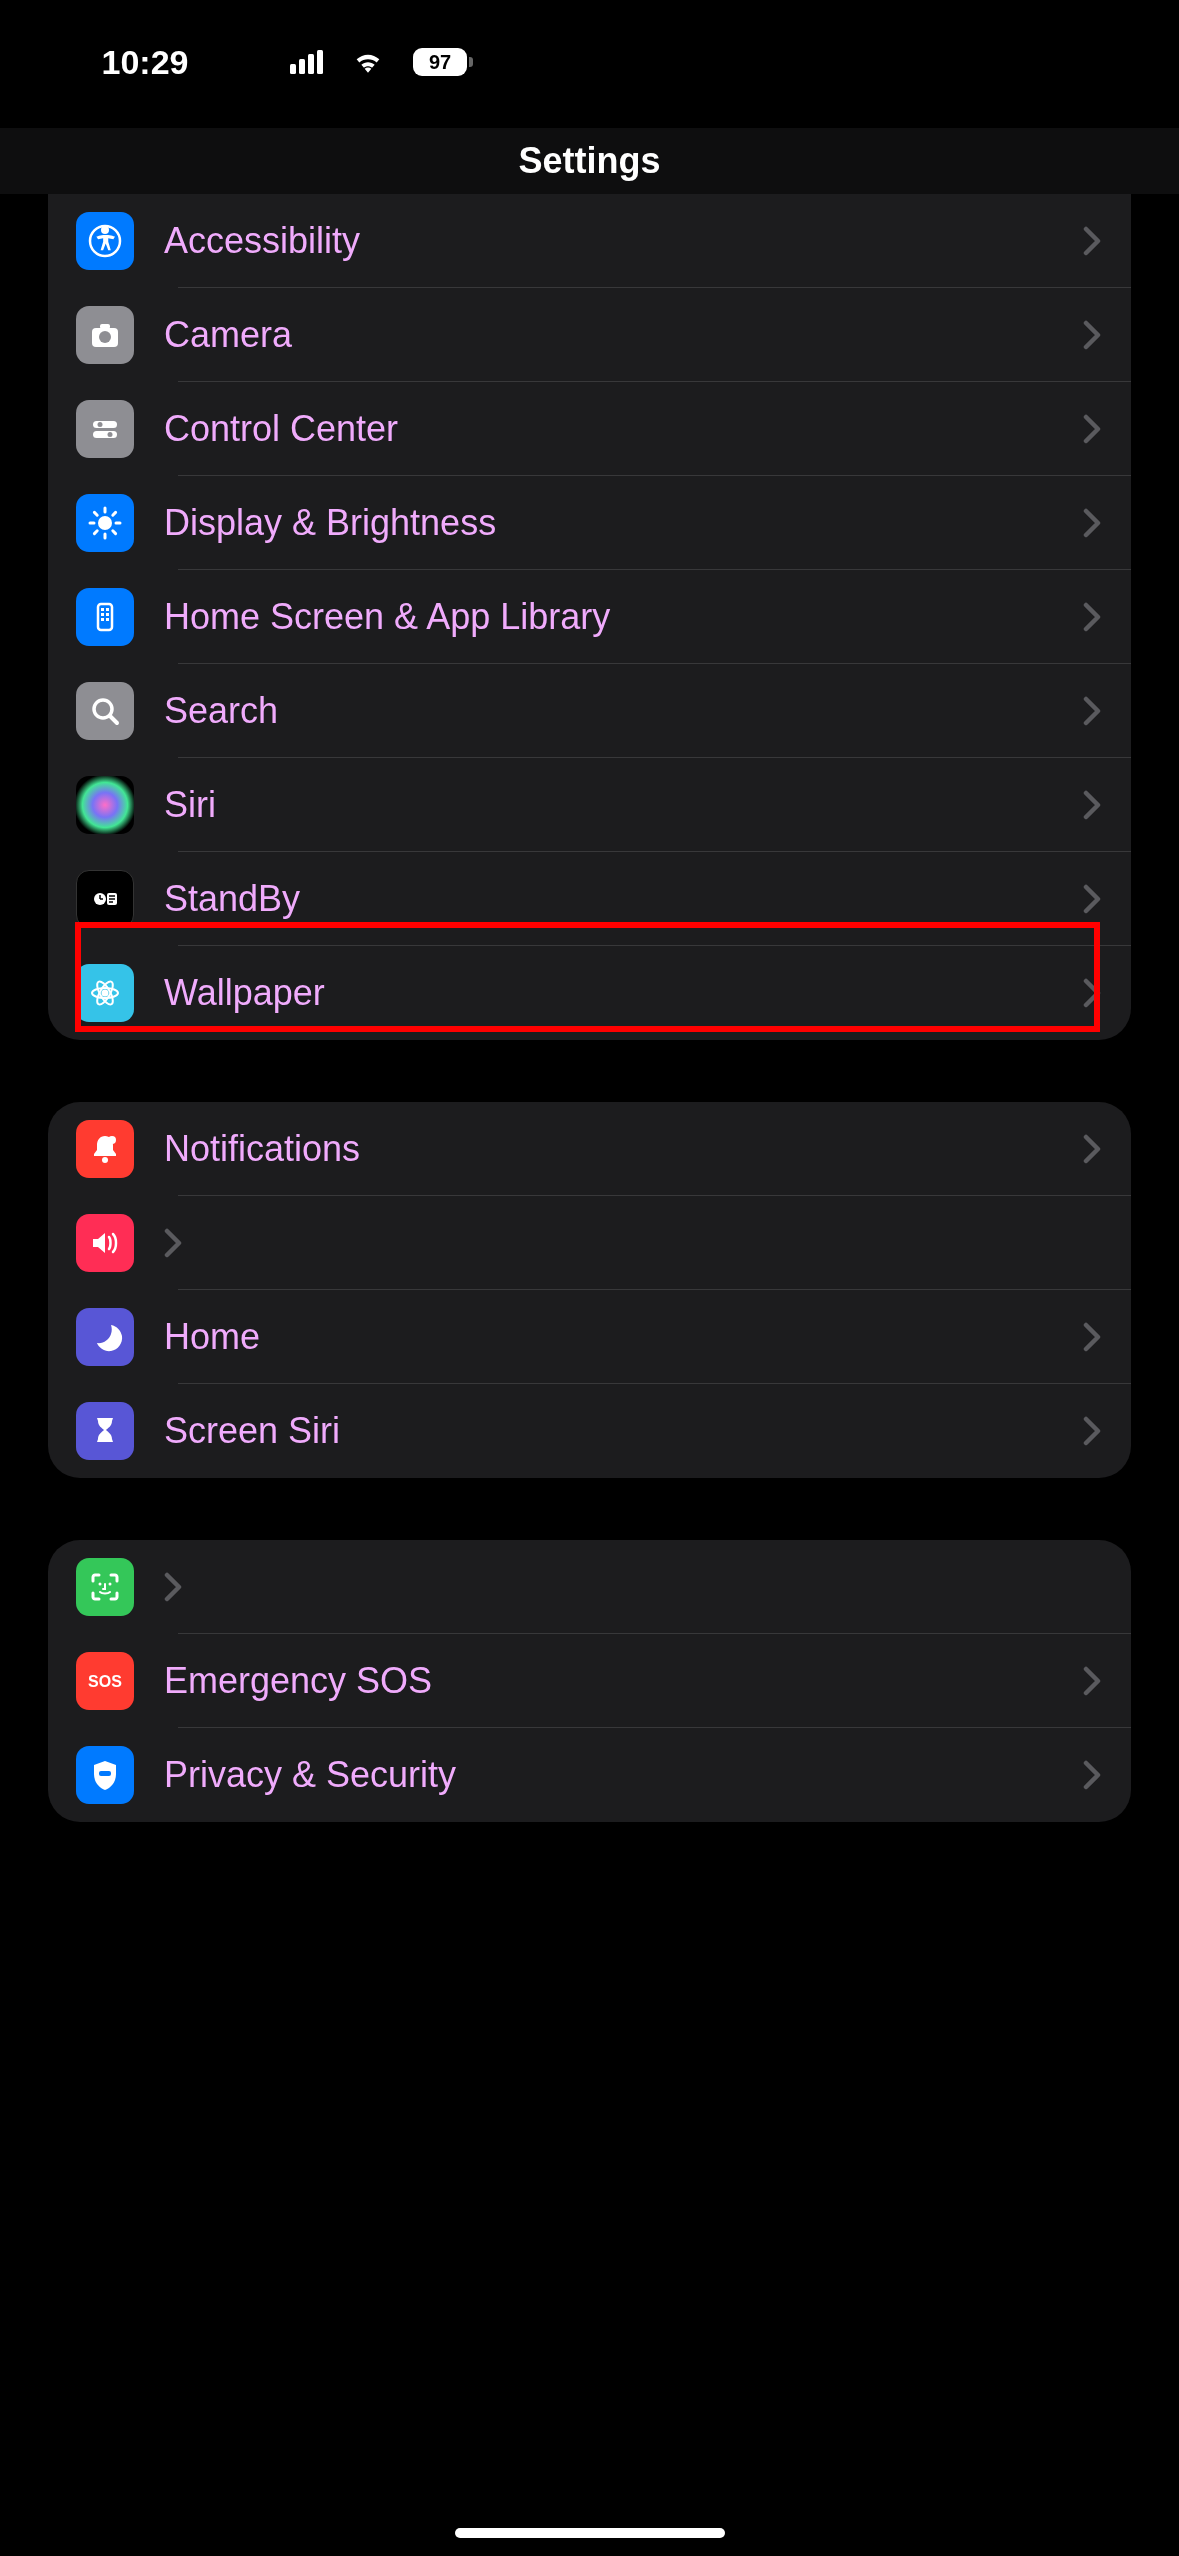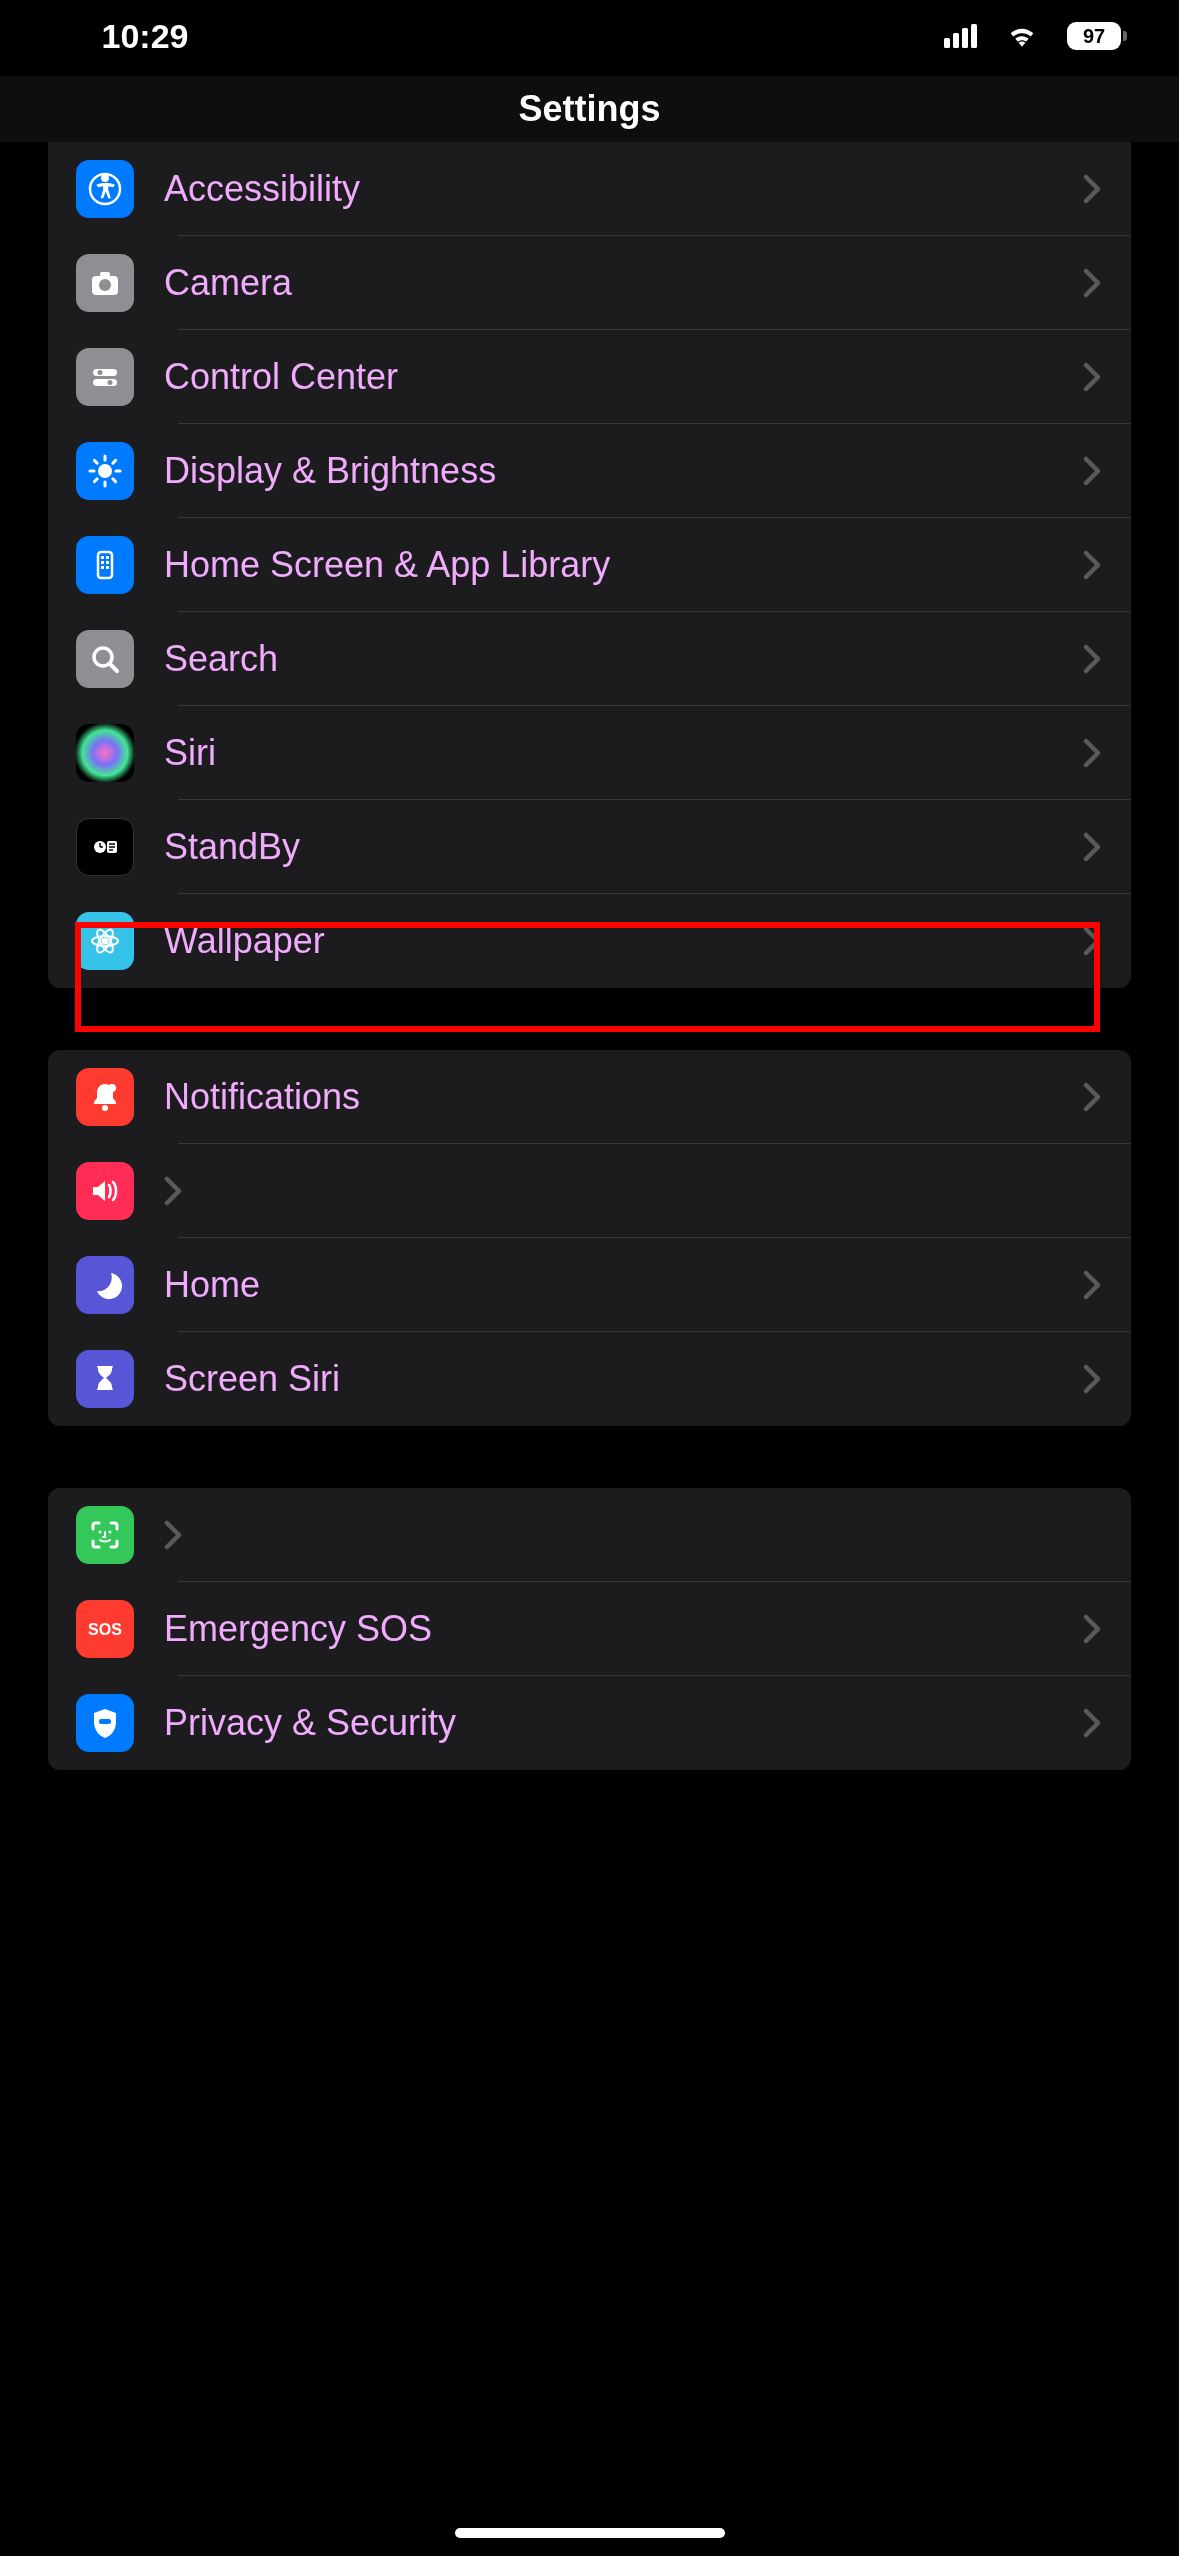--- a/index.html
+++ b/index.html
@@ -11,23 +11,22 @@
     body {
       width: 1179px;
       height: 2556px;
       background: #000000;
       font-family: -apple-system, BlinkMacSystemFont, 'SF Pro Text', 'Helvetica Neue', Arial, sans-serif;
       color: #ffffff;
       overflow: hidden;
       position: relative;
     }
     .status-bar {
-      height: 76px;
-      display: flex;
-      justify-content: space-between;
+      height: 128px;
+      display: flex;
       align-items: center;
       padding: 0 52px 4px 0;
     }
     .status-time {
       font-size: 34px;
       font-weight: 600;
       width: 290px;
       text-align: center;
     }
     .status-right {
@@ -88,21 +87,21 @@
     .nav-title {
       font-size: 36px;
       font-weight: 600;
       color: #ffffff;
     }
     .content {
       padding: 0 48px;
     }
     .group {
       background: #1c1c1e;
-      border-radius: 12px;
+      border-radius: 32px;
       overflow: hidden;
       margin-bottom: 62px;
     }
     .group:first-child {
       border-top-left-radius: 0;
       border-top-right-radius: 0;
     }
     .row {
       display: flex;
       align-items: center;

